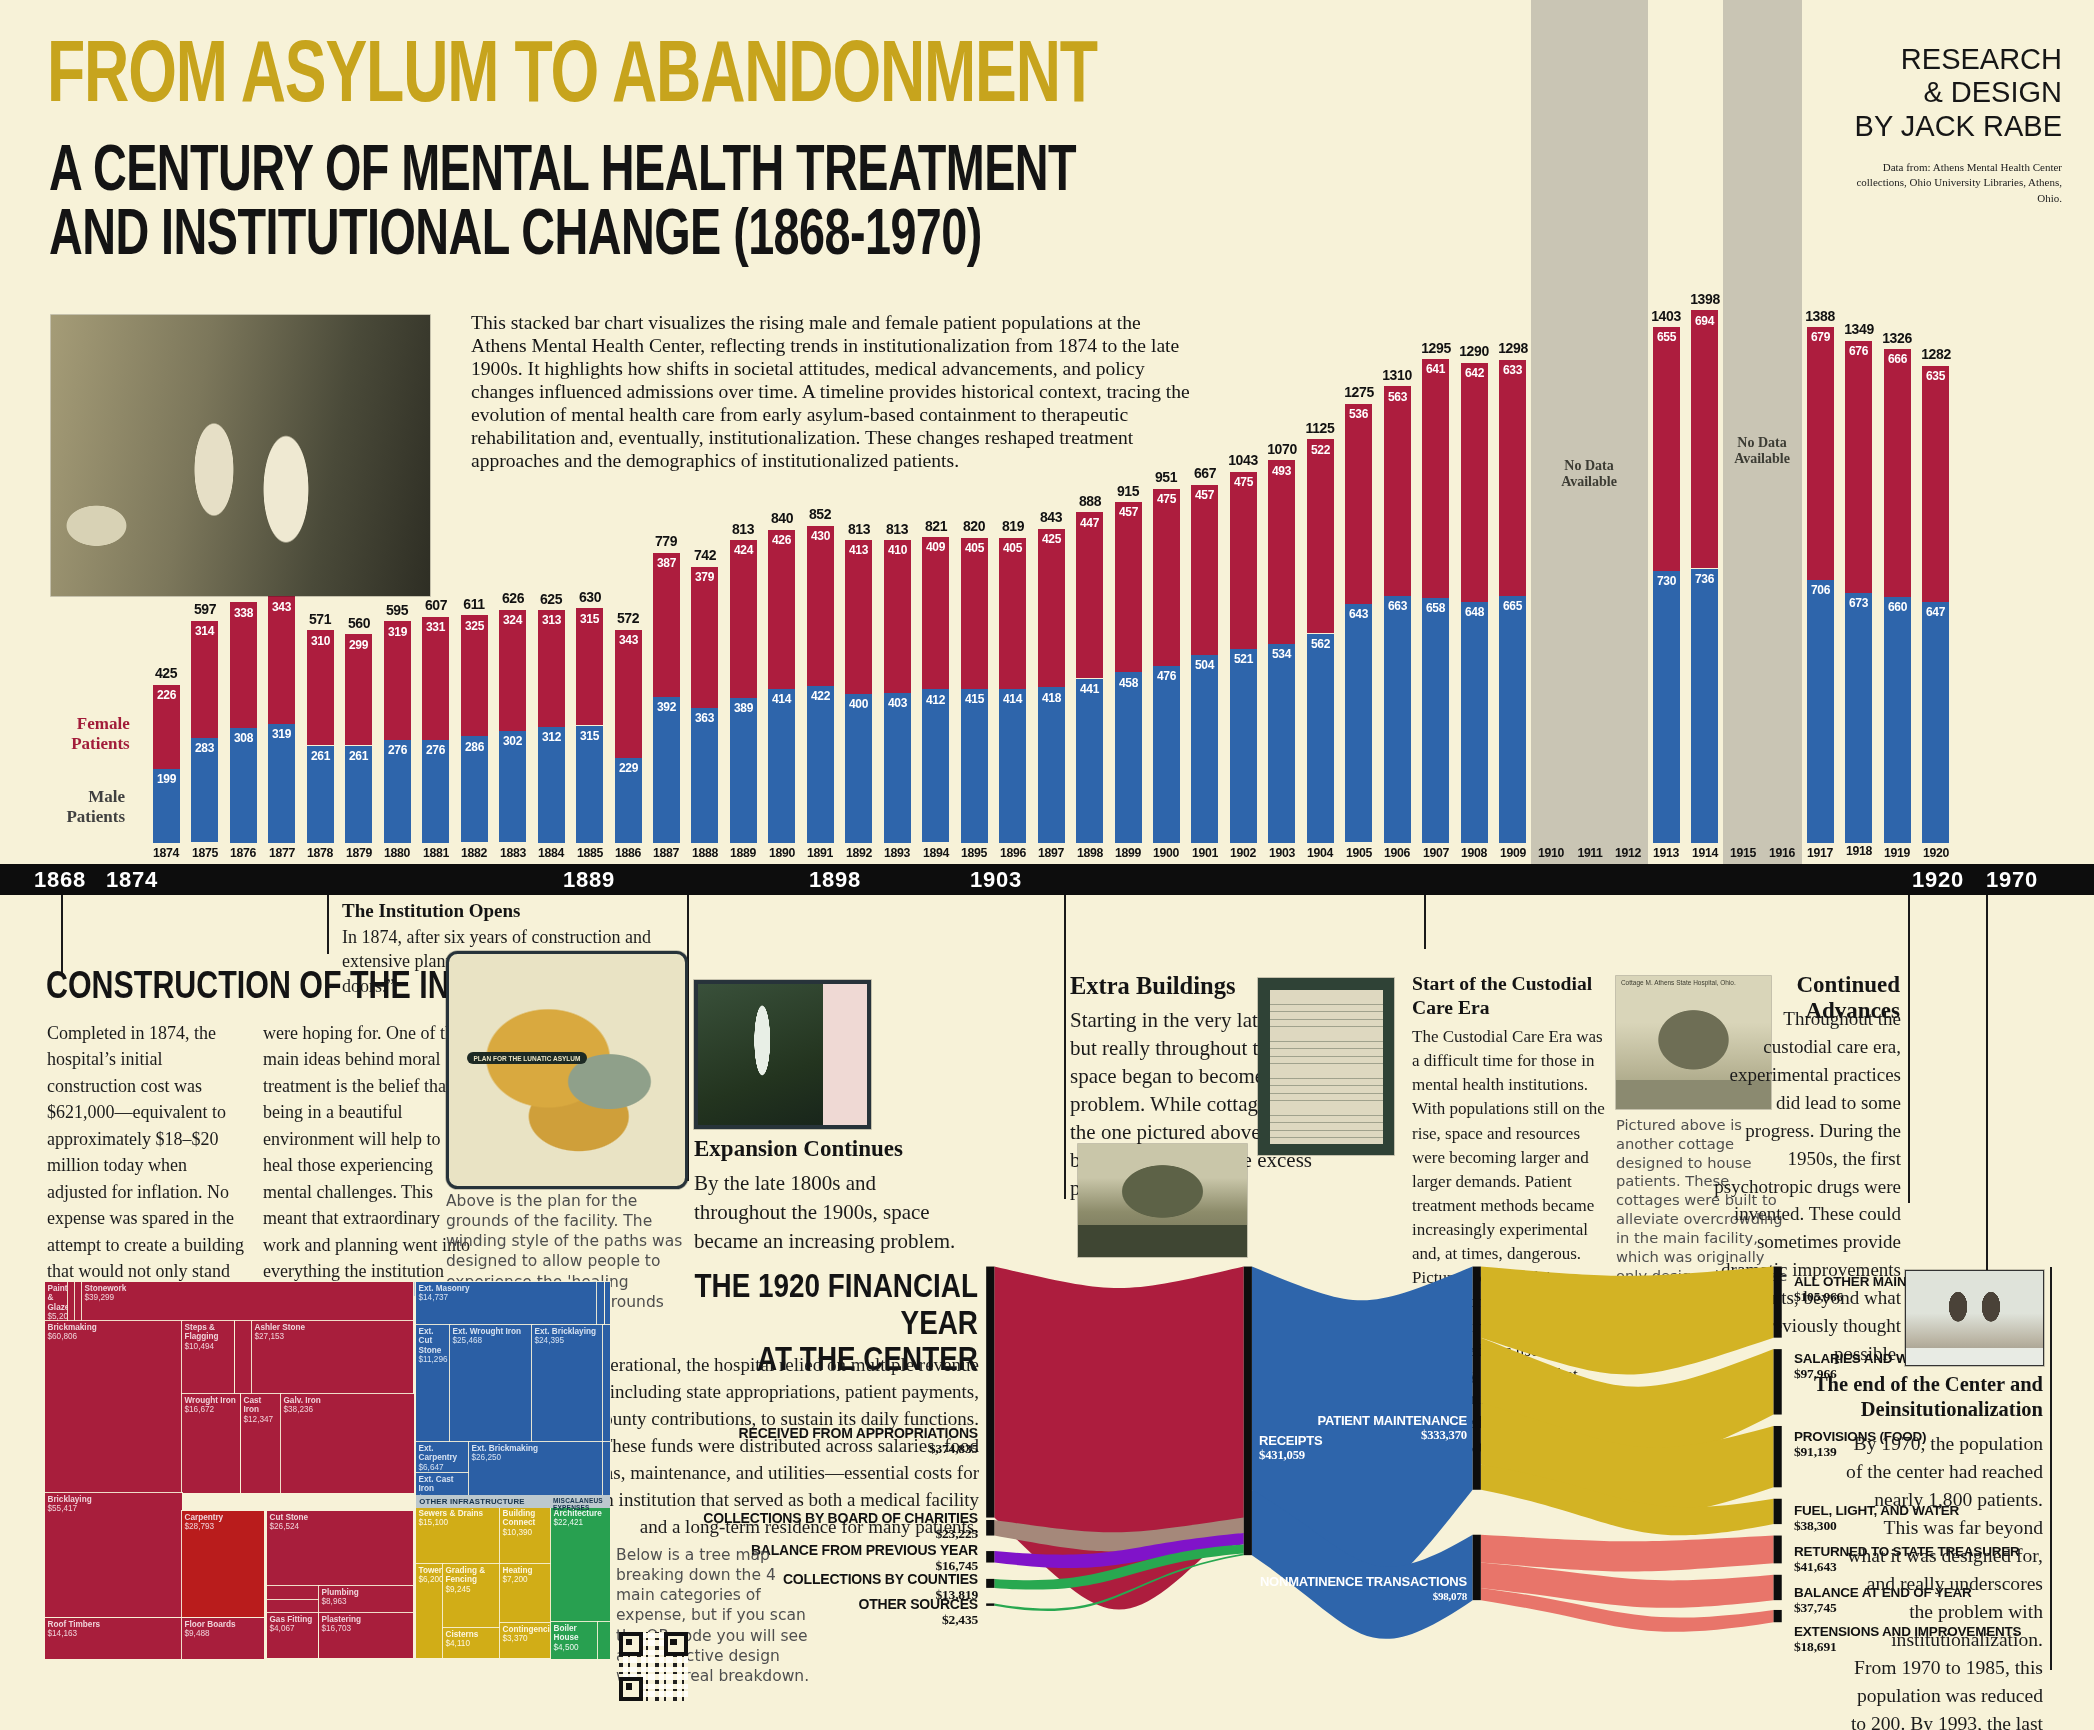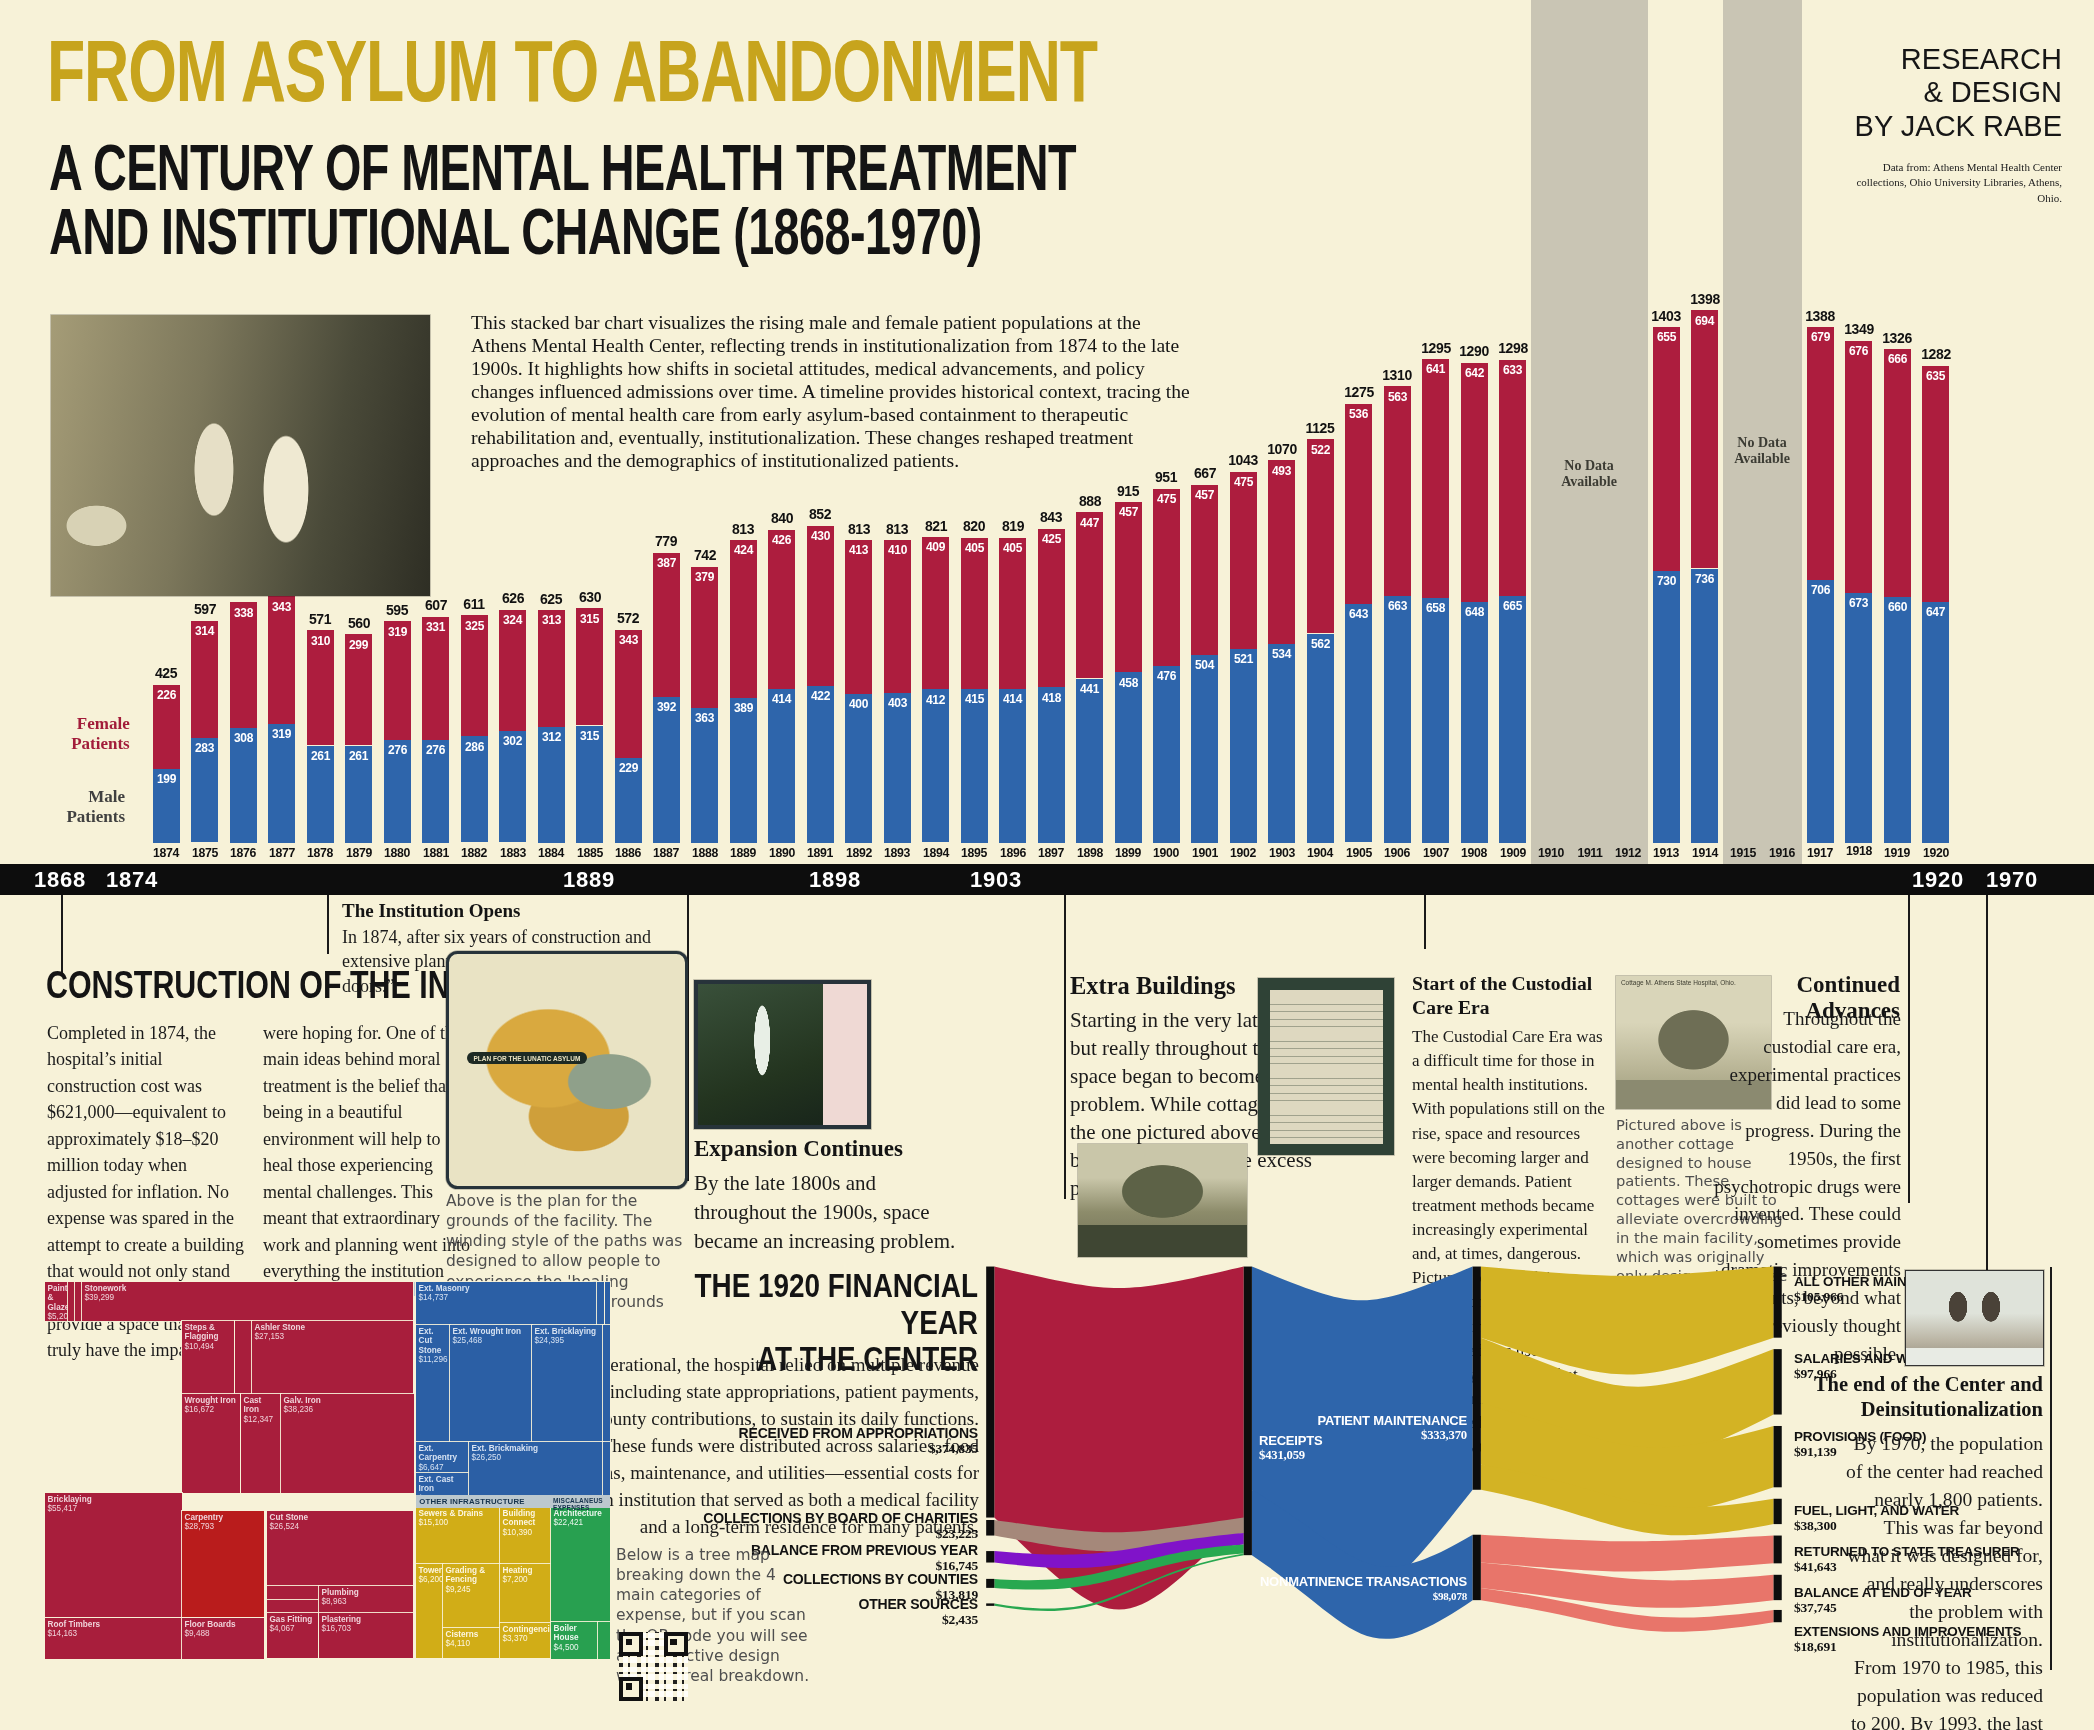--- a/index.html
+++ b/index.html
@@ -473,20 +473,23 @@
         <span style="position:absolute;left:137px;top:1.6px;font-size:6.5px;">MISCALANEUS EXPENSES</span>
       </div>
     <div class="tm-cell" style="left: 0px; top: 0px; width: 23px; height: 39px; background: rgb(168, 30, 60);">
           <div class="tm-lab" style="color: rgb(240, 211, 218);">Paint &amp; Glaze<br><span class="tm-val">$5,205</span></div>
         </div>
         <div class="tm-cell" style="left: 23px; top: 0px; width: 7.4px; height: 39px; background: rgb(168, 30, 60);"></div>
         <div class="tm-cell" style="left: 30px; top: 0px; width: 6.5px; height: 39px; background: rgb(168, 30, 60);"></div>
         <div class="tm-cell" style="left: 37px; top: 0px; width: 331px; height: 39px; background: rgb(168, 30, 60);">
           <div class="tm-lab" style="color: rgb(240, 211, 218);">Stonework<br><span class="tm-val">$39,299</span></div>
         </div>
+        <div class="tm-cell" style="left: 0px; top: 39px; width: 137px; height: 172px; background: rgb(168, 30, 60);">
+          <div class="tm-lab" style="color: rgb(240, 211, 218);">Brickmaking<br><span class="tm-val">$60,806</span></div>
+        </div>
         <div class="tm-cell" style="left: 137px; top: 39px; width: 52px; height: 73px; background: rgb(168, 30, 60);">
           <div class="tm-lab" style="color: rgb(240, 211, 218);">Steps &amp; Flagging<br><span class="tm-val">$10,494</span></div>
         </div>
         <div class="tm-cell" style="left: 190px; top: 39px; width: 17px; height: 73px; background: rgb(168, 30, 60);"></div>
         <div class="tm-cell" style="left: 207px; top: 39px; width: 161px; height: 73px; background: rgb(168, 30, 60);">
           <div class="tm-lab" style="color: rgb(240, 211, 218);">Ashler Stone<br><span class="tm-val">$27,153</span></div>
         </div>
         <div class="tm-cell" style="left: 137px; top: 112px; width: 58px; height: 99px; background: rgb(168, 30, 60);">
           <div class="tm-lab" style="color: rgb(240, 211, 218);">Wrought Iron<br><span class="tm-val">$16,672</span></div>
         </div>

